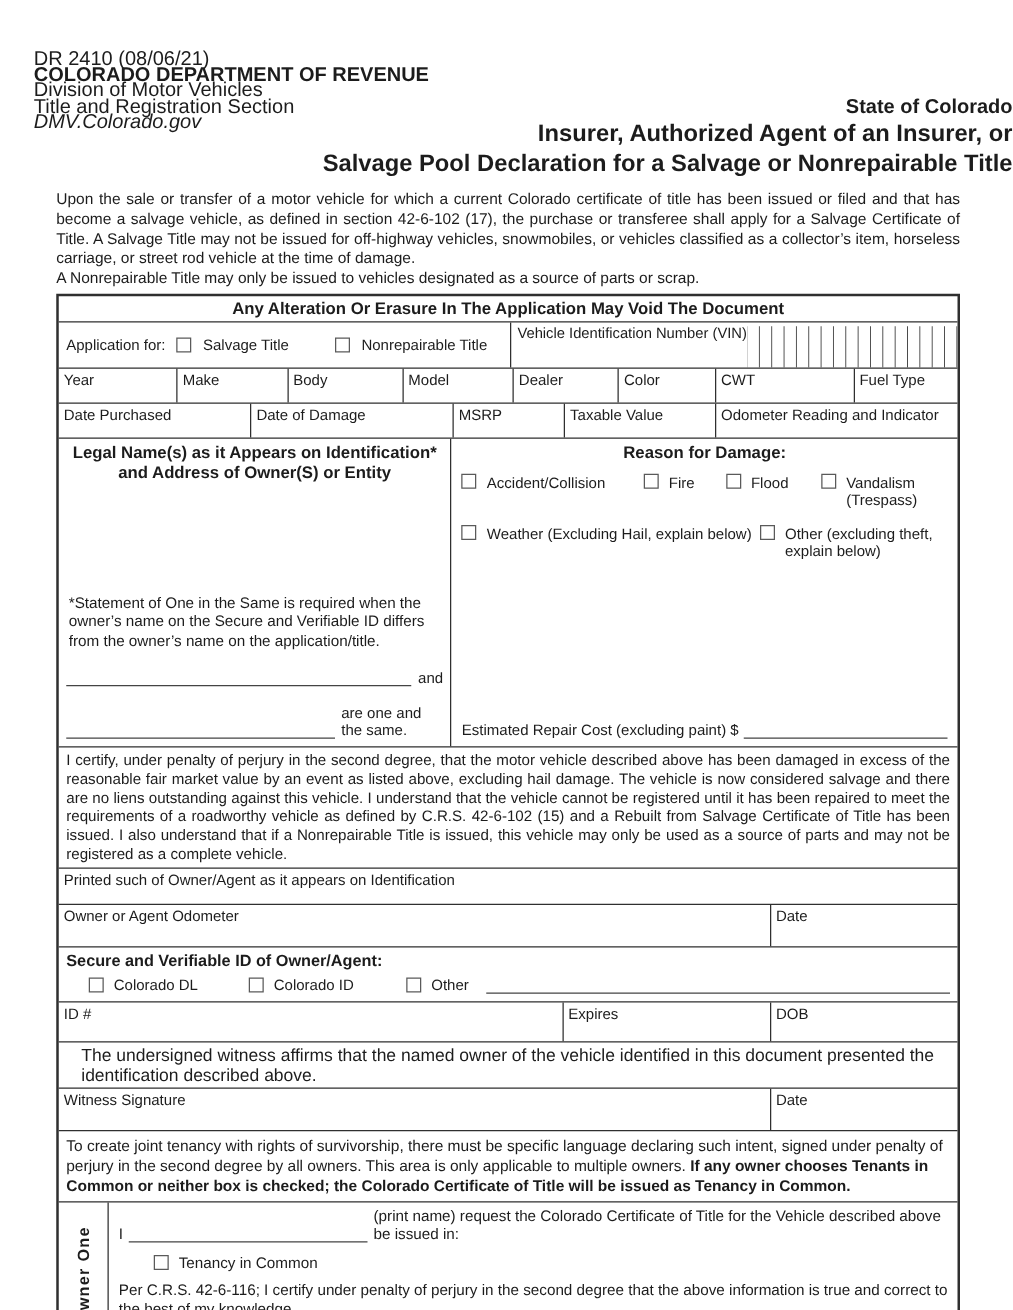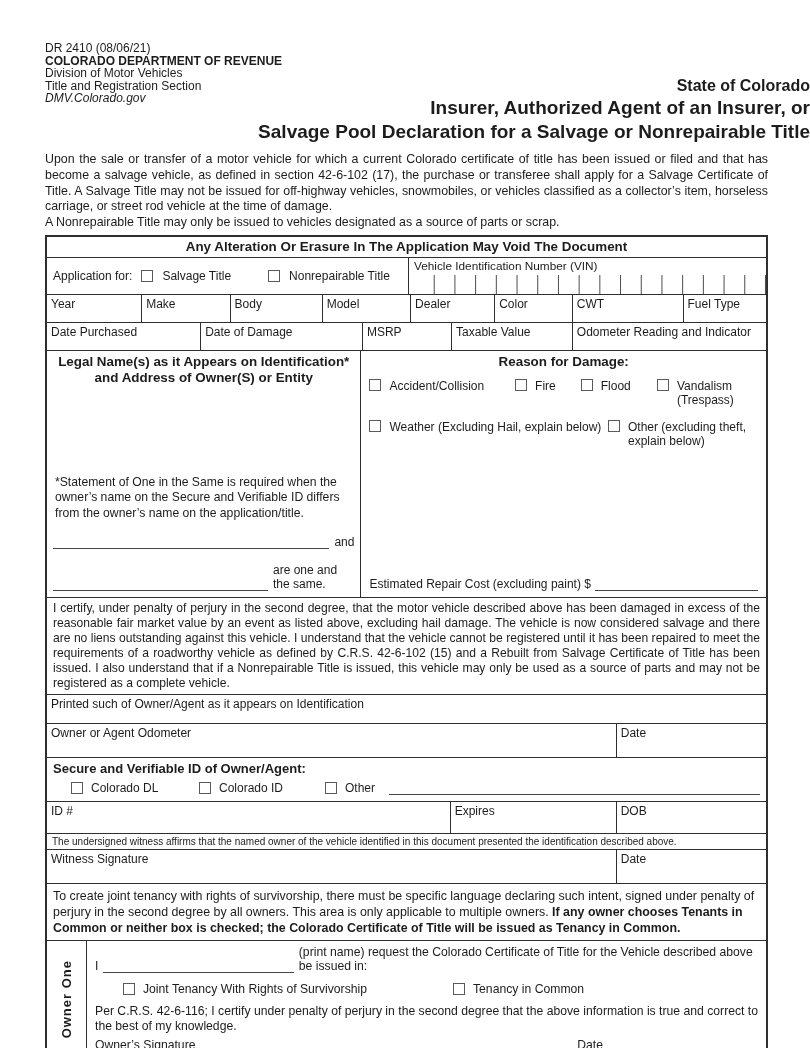--- a/index.html
+++ b/index.html
@@ -6,42 +6,42 @@
   html, body { margin: 0; padding: 0; }
   body {
     width: 810px; height: 1048px;
     background: #ffffff;
     font-family: "Liberation Sans", sans-serif;
     color: #1c1c1c;
   }
   .page { position: relative; width: 810px; height: 1048px; overflow: hidden; background: #fff; }
 
   
-  .agency { position: absolute; left: 45px; top: 42px; font-size: 12px; line-height: 12.5px; }
+  .agency { position: absolute; left: 27px; top: 42px; font-size: 16px; line-height: 12.5px; }
   .agency .dept { font-weight: bold; }
   .agency .site { font-style: italic; }
   .titles { padding-top: 76px; text-align: right; }
   .state-title { font-size: 16px; font-weight: bold; line-height: 20px; }
   .main-title { font-size: 19px; font-weight: bold; line-height: 24px; }
 
   
   .intro { margin: 8px 42px 0 45px; font-size: 12.4px; line-height: 15.8px; text-align: justify; }
   .intro p { margin: 0; }
 
   
   .form-box { margin: 4px 42px 0 45px; width: 723px; border: 2px solid #2f2f2f; font-size: 12px; }
   .row { display: flex; border-top: 1px solid #2f2f2f; }
   .row:first-child { border-top: none; }
   .cell { padding: 2px 4px; border-left: 1px solid #2f2f2f; }
   .cell:first-child { border-left: none; }
   .warn { font-size: 13.4px; font-weight: bold; text-align: center; padding: 2px 0 3px; }
 
   .app-row { min-height: 37px; }
   .app-left { width: 50.2%; display: flex; align-items: center; gap: 9px; padding: 2px 6px; }
-  .vin-cell { width: 49.8%; border-left: 1px solid #2f2f2f; display: flex; flex-direction: column; padding: 1px 0 0 5px; }
+  .vin-cell { width: 49.8%; border-left: 1px solid #2f2f2f; display: flex; flex-direction: row; padding: 1px 0 0 5px; }
   .vin-label { font-size: 11.8px; }
   .vin-grid { flex: 1; margin-top: 2px; min-height: 15px;
     background-image: linear-gradient(to left, #4a4a4a 1px, transparent 1px);
     background-size: calc(100%/17) 100%; }
 
   .veh-row { min-height: 28px; }
   .veh-row .cell { font-size: 12px; }
 
   .legal-reason { min-height: 190px; }
   .legal-cell { width: 43.6%; display: flex; flex-direction: column; padding: 3px 6px 6px; }
@@ -78,21 +78,21 @@
   .secure-opts .opt { align-items: center; }
   .secure-opts .opt:nth-child(1) { width: 128px; }
   .secure-opts .opt:nth-child(2) { width: 126px; }
   .secure-opts .fill-line { flex: 1; margin-left: 6px; }
 
   .id-row { min-height: 32px; }
   .id-num { width: 56%; }
   .id-exp { width: 23.1%; }
   .id-dob { width: 20.9%; }
 
-  .witness-text { border-top: 1.5px solid #2f2f2f; padding: 2px 5px; font-size: 10px; }
+  .witness-text { border-top: 1.5px solid #2f2f2f; padding: 2px 18px; font-size: 14px; }
 
   .tenancy { border-top: 1.5px solid #2f2f2f; padding: 4px 6px; font-size: 12.4px; line-height: 16px; }
   .tenancy b { font-weight: bold; }
 
   .owner-sec { display: flex; border-top: 1.5px solid #2f2f2f; }
   .owner-tab { width: 40px; border-right: 1px solid #2f2f2f; display: flex; align-items: center; justify-content: center; }
   .owner-tab span { writing-mode: vertical-rl; transform: rotate(180deg); font-weight: bold; font-size: 13px; letter-spacing: 1px; white-space: nowrap; }
   .owner-body { flex: 1; padding: 4px 8px 6px; font-size: 12.2px; }
   .req-line { display: flex; align-items: flex-end; gap: 5px; }
   .req-line .fill-line { width: 218px; }
@@ -285,24 +285,20 @@
       </div>
       <div class="owner-body">
         <div class="req-line">
           <span>I</span>
           <span class="fill-line"></span>
           <span>(print name) request the Colorado Certificate of Title for the Vehicle described above be issued in:</span>
         </div>
         <div class="owner-opts">
           <div class="opt">
             <span class="cb"></span>
-            <span>Joint Tenancy With Rights of Survivorship</span>
-          </div>
-          <div class="opt">
-            <span class="cb"></span>
             <span>Tenancy in Common</span>
           </div>
         </div>
         <div class="owner-cert">Per C.R.S. 42-6-116; I certify under penalty of perjury in the second degree that the above information is true and correct to the best of my knowledge.</div>
         <div class="owner-sig">
           <span>Owner’s Signature</span>
           <span class="fill-line line1"></span>
           <span class="dlabel">Date</span>
           <span class="fill-line line2"></span>
         </div>

